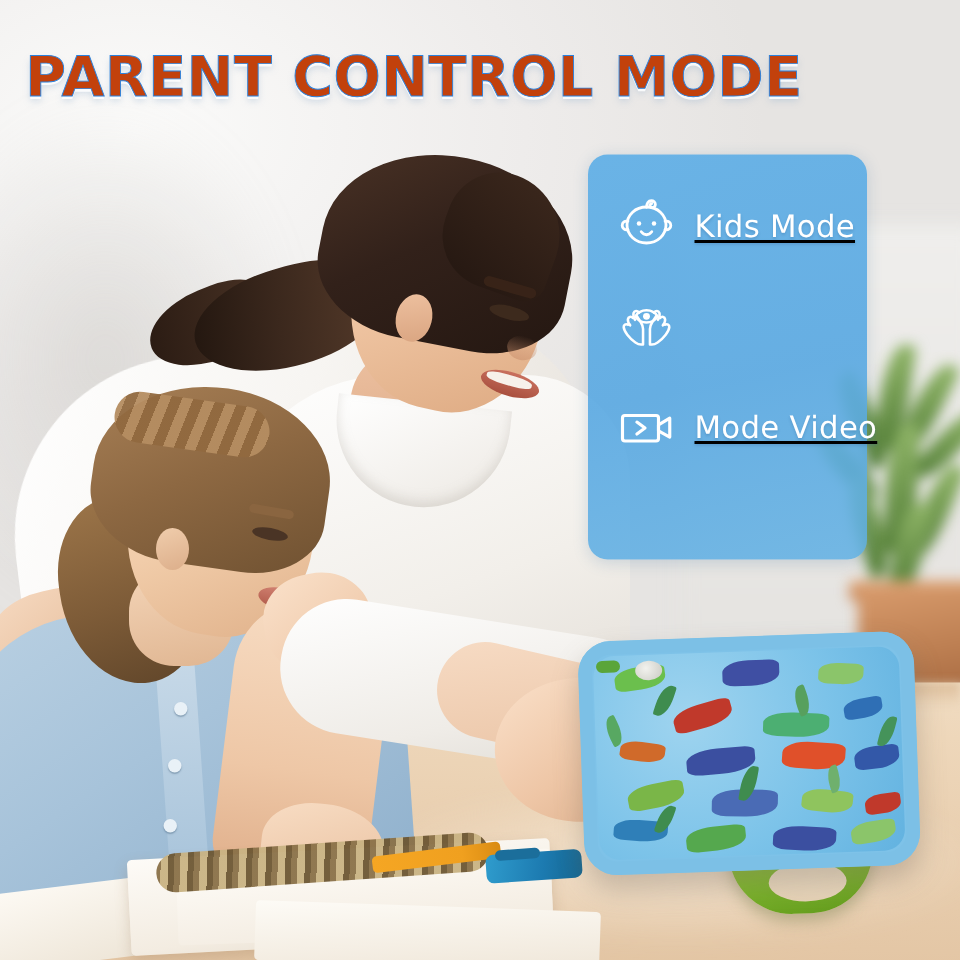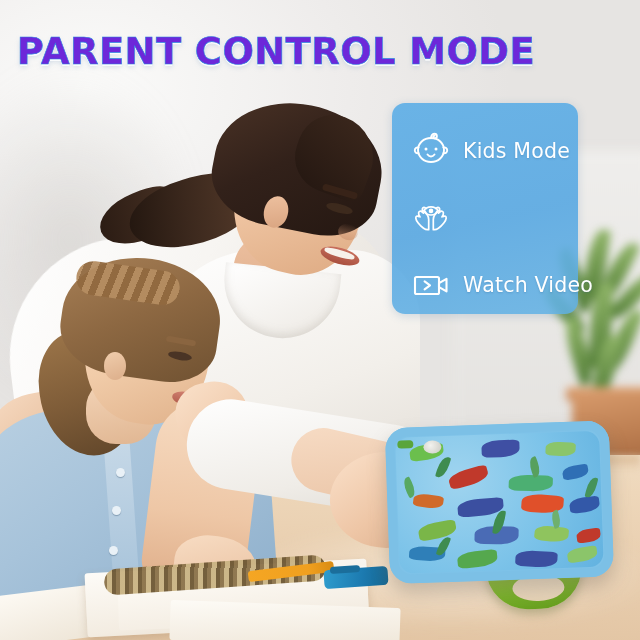--- a/index.html
+++ b/index.html
@@ -328,44 +328,45 @@
     background:radial-gradient(circle at 40% 38%,#f2f2ee,#c9c9c2);
     border-radius:50%;
   }
   .tab-btn {
     position:absolute; left:12px; top:13px; width:16px; height:8px;
     background:#5aa53a; border-radius:4px;
   }
 
   
   #feature-panel {
-    position:absolute; left:392px; top:103px; width:186px; height:211px;
+    position:absolute; left:392px; top:103px; width:186px; height:270px;
     background:linear-gradient(168deg, rgba(96,175,230,.93) 0%, rgba(88,168,226,.90) 55%, rgba(96,176,228,.86) 100%);
     border-radius:13px;
     box-shadow:0 2px 10px rgba(70,120,165,.22);
     padding:14px 0 0 0;
+    text-decoration:underline;
   }
   .feat-row {
     display:flex; align-items:center; height:67px; padding-left:14px;
   }
   .feat-icon { width:50px; flex:0 0 50px; display:flex; align-items:center; justify-content:center; }
   .feat-label {
     color:#ffffff; font-size:20.5px; letter-spacing:.2px;
     font-family:"DejaVu Sans", sans-serif; font-weight:400;
     white-space:nowrap; margin-left:7px;
     text-shadow:0 1px 2px rgba(45,100,150,.30);
   }
   .feat-icon svg { display:block; }
 
   
   #page-title {
     position:absolute; left:0; top:30px; width:552px; text-align:center;
     font-family:"DejaVu Sans", sans-serif;
     font-weight:bold; font-size:37px; letter-spacing:.4px;
-    color:#6d28d9;
+    color:#c2410c;
     text-shadow:0 2px 0 rgba(255,255,255,.85), 0 3px 5px rgba(140,170,200,.35);
     -webkit-text-stroke:.6px #2a82de;
   }
 </style>
 </head>
 <body>
 
 <div id="scene">
 
   <div class="wall"></div>
@@ -516,15 +517,15 @@
 
 
   <div class="feat-row">
     <span class="feat-icon">
       <svg width="44" height="44" viewBox="0 0 44 44" fill="none" stroke="#ffffff" stroke-width="2.1" stroke-linecap="round" stroke-linejoin="round">
         <rect x="6" y="14" width="24" height="17" rx="1.6"></rect>
         <path d="M30 20.2l7.5-4.4v12.6L30 24.2z"></path>
         <path d="M15.6 18.4l5.4 4-5.4 4"></path>
       </svg>
     </span>
-    <span class="feat-label">Watch Video</span>
+    <span class="feat-label">Mode Video</span>
   </div>
 </div>
 
 </body></html>

